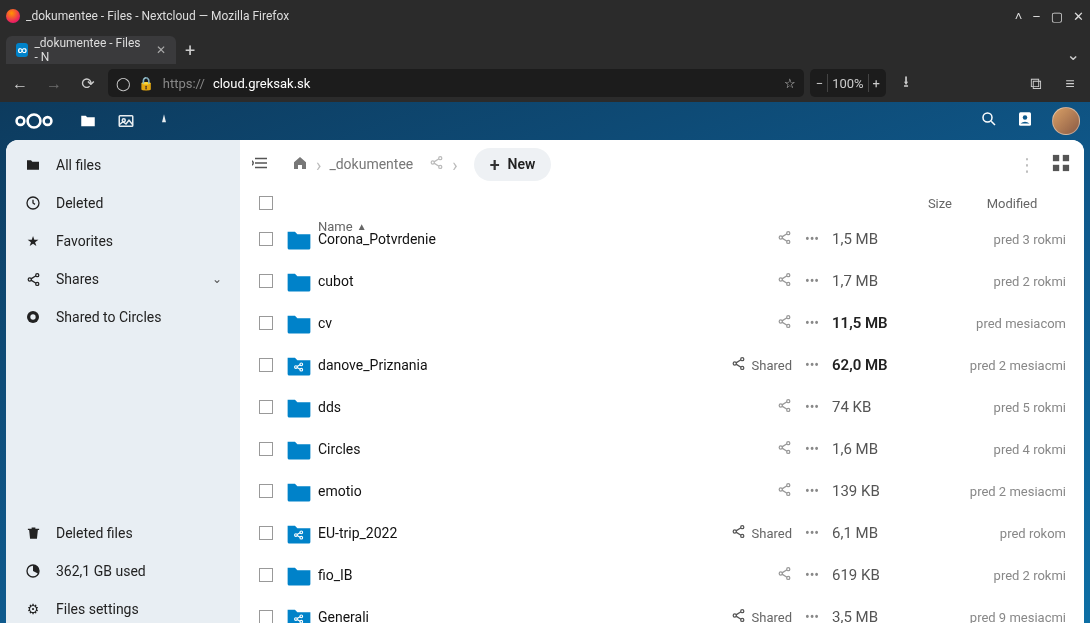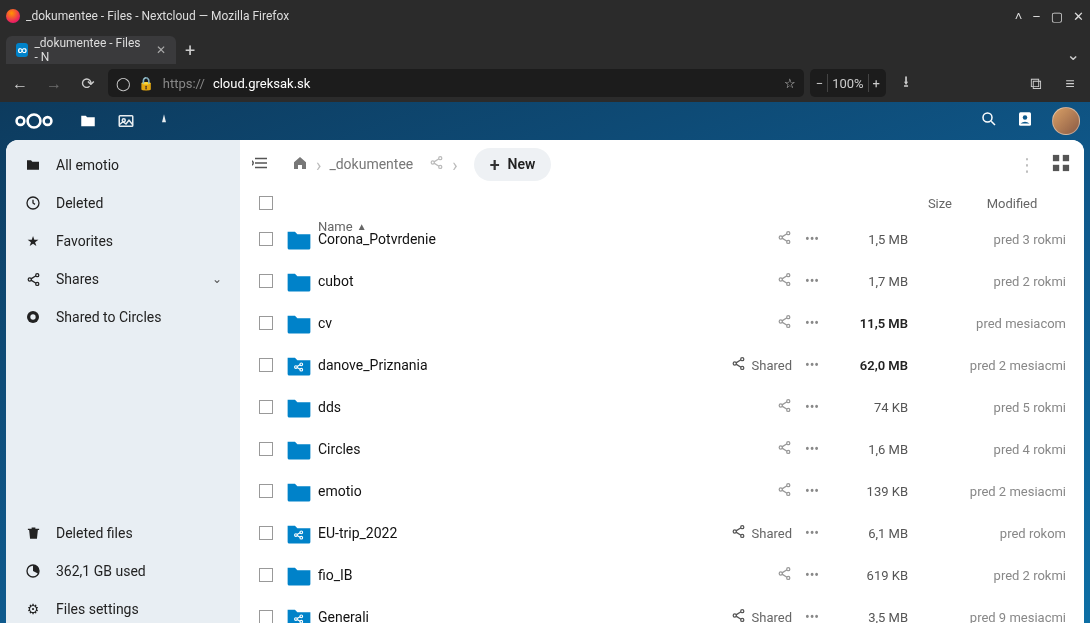--- a/index.html
+++ b/index.html
@@ -73,21 +73,21 @@
 .nc-header-row .size-col { width: 76px; text-align:right; }
 .nc-header-row .mod-col { width: 120px; text-align:center; }
 
 .file-list { flex:1; overflow-y:auto; }
 .file-row { height: 42px; display:flex; align-items:center; padding: 0 12px; font-size: 14px; color:#222; }
 .file-row .chk { width:28px; display:flex; justify-content:center; }
 .file-row .ficon { width:38px; display:flex; align-items:center; justify-content:center; }
 .file-row .fname { flex:1; color:#111; cursor:pointer; }
 .file-row .share-col { width:94px; display:flex; align-items:center; justify-content:flex-end; gap:6px; color:#666; font-size:13px; }
 .file-row .actions-col { width:40px; display:flex; justify-content:center; color:#888; cursor:pointer; }
-.file-row .size-col { width:76px; text-align:right; color:#555; font-size:13px; }
+.file-row .size-col { width:76px; color:#555; font-size:15px; }
 .file-row .size-col.bold { font-weight:600; color:#222; }
 .file-row .mod-col { width:120px; text-align:right; padding-right:6px; color:#888; font-size:13px;margin-left:44px; }
 
 .folder-svg { width:26px; height:22px; }
 .share-svg { width:15px; height:15px; }
 
 .chkbox { width:14px; height:14px; border:1px solid #999; background:#fff; }
 
 </style>
 </head>
@@ -191,21 +191,21 @@
 
   <div class="nc-panel">
 
     <div class="nc-side">
       <div class="item">
         <span class="icon">
             <svg width="16" height="16" viewBox="0 0 24 24" fill="#222">
               <path d="M3 5 h6 l2 2 h10 v12 h-18z"></path>
             </svg>
           </span>
-        <span>All emotio</span>
+        <span>All files</span>
       </div>
       <div class="item">
         <span class="icon">
             <svg width="16" height="16" viewBox="0 0 24 24" fill="none" stroke="#222" stroke-width="2">
               <circle cx="12" cy="12" r="9"></circle>
               <path d="M12 7 v5 l3 2"></path>
             </svg>
           </span>
         <span>Deleted</span>
       </div>

